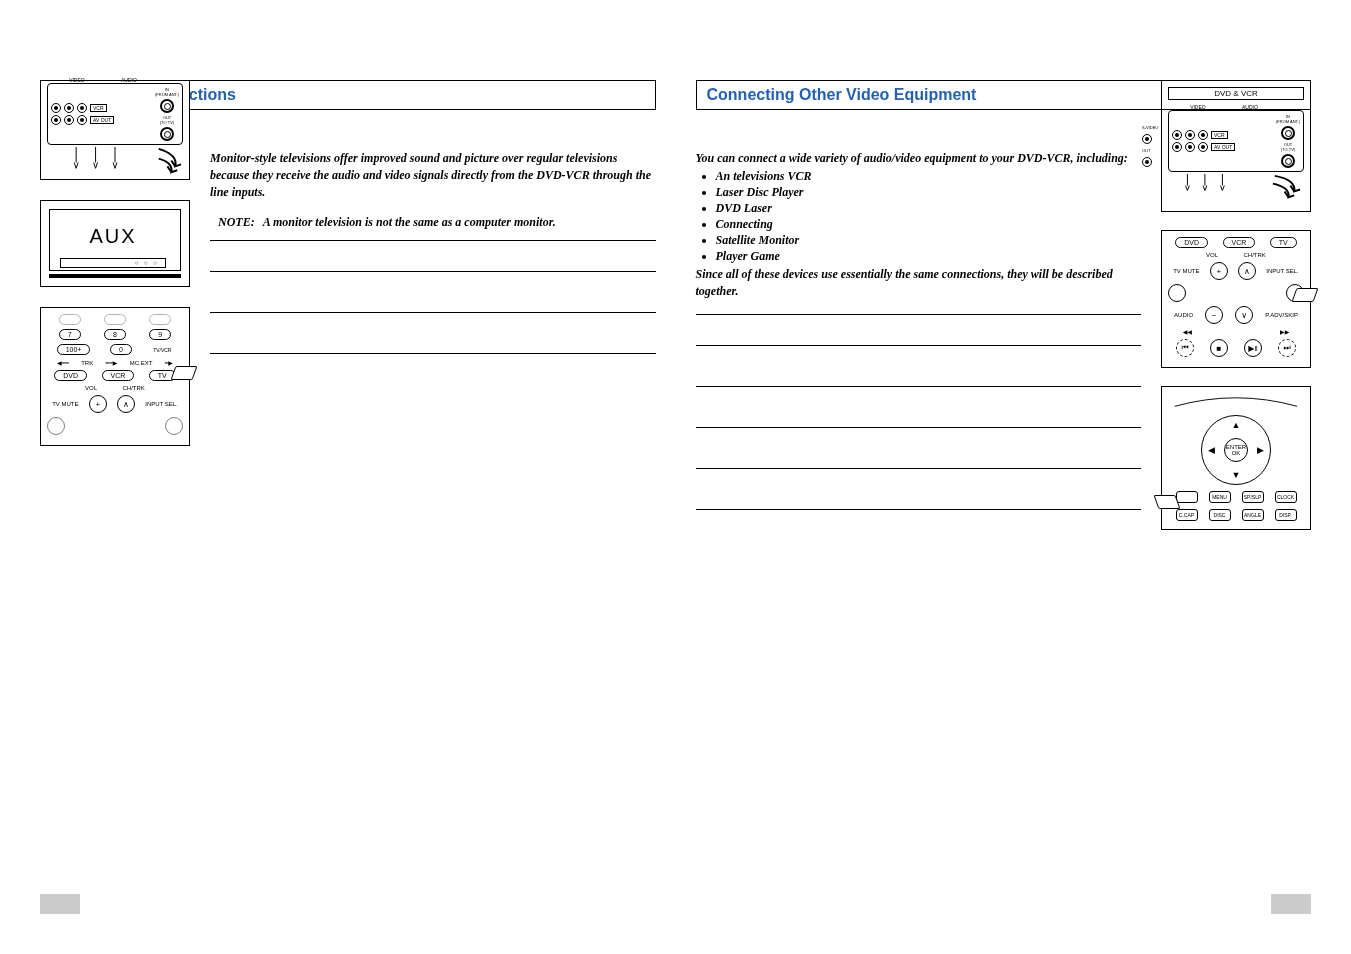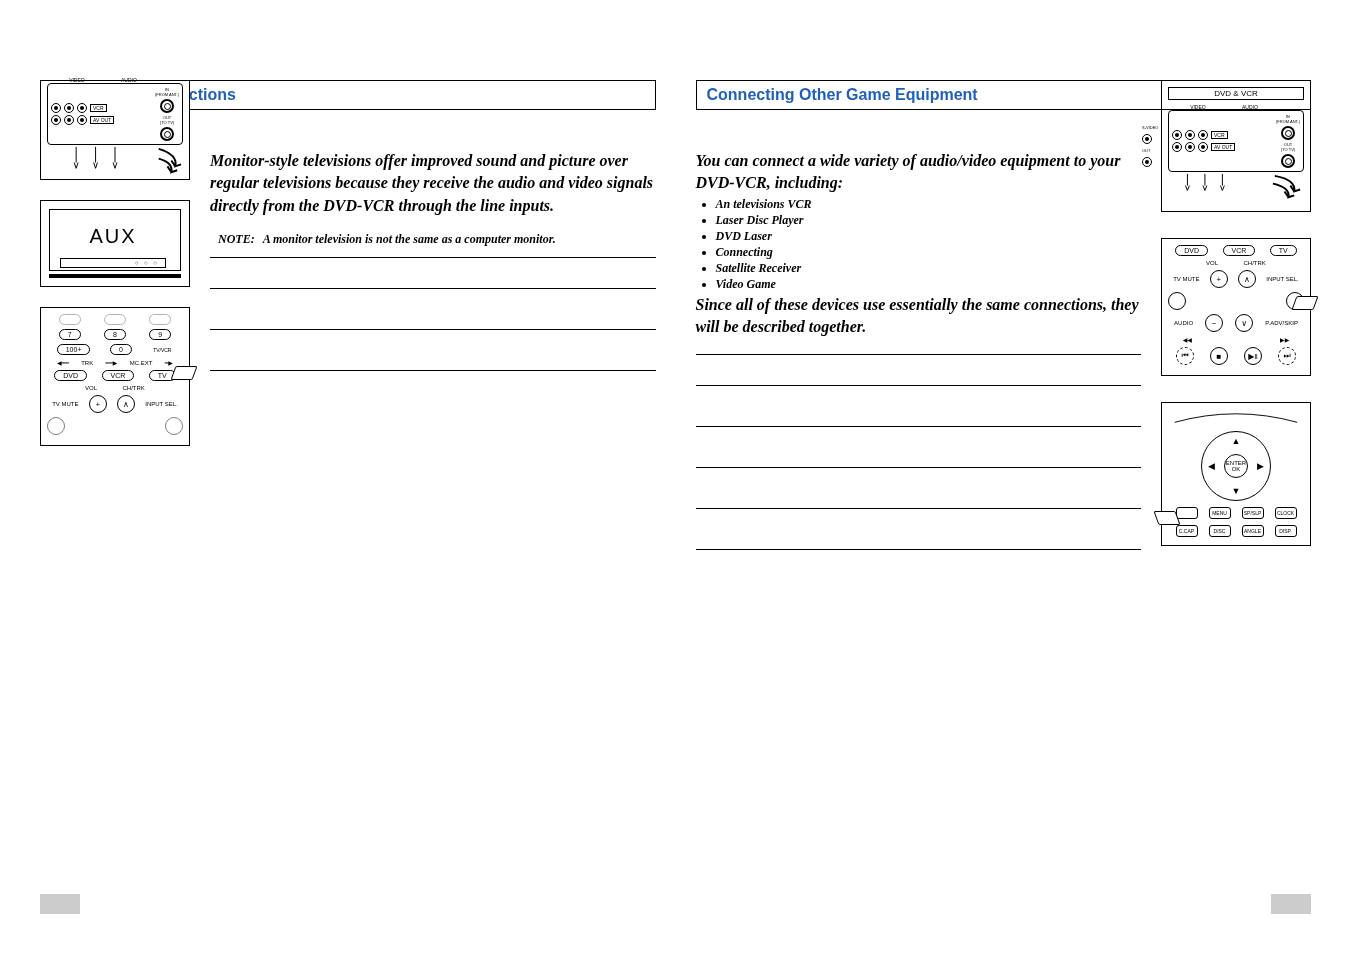--- a/index.html
+++ b/index.html
@@ -6,21 +6,21 @@
   body { width: 1351px; height: 954px; font-family: Arial, Helvetica, sans-serif; background: #fff; position: relative; }
 
   .page { display: flex; width: 100%; padding: 80px 40px 40px 40px; gap: 40px; }
   .col { flex: 1; display: flex; gap: 20px; }
   .img-col { width: 150px; display: flex; flex-direction: column; gap: 20px; }
   .text-col { flex: 1; }
 
   .section-bar { border: 1px solid #000; padding: 5px 10px; margin-bottom: 40px; }
   .section-title { font-weight: bold; font-size: 16px; color: #1e5fbf; }
 
-  .intro { font-family: Georgia, 'Times New Roman', serif; font-size: 16px; font-weight: bold; font-style: italic; line-height: 1.4; margin-bottom: 15px; }
+  .intro { font-family: Georgia, 'Times New Roman', serif; font-size: 12px; font-weight: bold; font-style: italic; line-height: 1.4; margin-bottom: 15px; }
   .note-row { display: flex; gap: 8px; font-family: Georgia, 'Times New Roman', serif; font-size: 12px; font-weight: bold; font-style: italic; margin-bottom: 10px; }
   .note-label { white-space: nowrap; margin-left: 8px; }
   .note-text { }
 
   .bullet-list { list-style: disc; padding-left: 20px; font-family: Georgia, 'Times New Roman', serif; font-size: 12px; font-weight: bold; font-style: italic; }
   .bullet-list li { margin-bottom: 1px; }
 
   .divider { border-top: 1px solid #000; margin-top: 5px; margin-bottom: 30px; }
 
   .steps { display: flex; flex-direction: column; gap: 40px; }
@@ -66,21 +66,21 @@
   .dpad-center { width:24px; height:24px; border:1px solid #000; border-radius:50%; display:flex; align-items:center; justify-content:center; font-size:6px; text-align:center; }
   .arrow { position:absolute; font-size:9px; }
   .arrow.up { top:4px; } .arrow.down { bottom:4px; } .arrow.left { left:6px; } .arrow.right { right:6px; }
 
   .sq-row { display:flex; justify-content:space-around; margin-top:6px; }
   .sq { width:22px; height:12px; border:1px solid #000; border-radius:3px; font-size:5px; display:flex; align-items:center; justify-content:center; }
 
   .callout { border:1px solid #000; border-radius:2px; width:22px; height:14px; position:absolute; background:#fff; }
   .callout.c1 { right:-6px; top:42%; transform: skewX(-20deg); }
 
-  .right-img-col { width:150px; margin-left:auto; display:flex; flex-direction:column; gap:26px; }
+  .right-img-col { width:150px; margin-left:auto; display:flex; flex-direction:column; gap:18px; }
 </style>
 </head>
 <body>
 
 <div class="page">
 
   <div class="col">
     <div class="img-col">
 
       <div class="illus" style="height:100px; position:relative;">
@@ -199,31 +199,31 @@
         <div class="step-line"></div>
         <div class="step-line"></div>
         <div class="step-line"></div>
       </div>
     </div>
   </div>
 
   <div class="col">
     <div class="text-col">
       <div class="section-bar" style="margin-right:-170px;">
-        <span class="section-title">Connecting Other Game Equipment</span>
+        <span class="section-title">Connecting Other Video Equipment</span>
       </div>
 
       <p class="intro" style="margin-bottom:2px;">You can connect a wide variety of audio/video equipment to your DVD-VCR, including:</p>
       <ul class="bullet-list">
         <li>An televisions VCR</li>
         <li>Laser Disc Player</li>
         <li>DVD Laser</li>
         <li>Connecting</li>
-        <li>Satellite Receiver</li>
-        <li>Video Game</li>
+        <li>Satellite Monitor</li>
+        <li>Player Game</li>
       </ul>
       <p class="intro" style="margin-top:2px;font-style:italic;">Since all of these devices use essentially the same connections, they will be described together.</p>
       <div class="divider"></div>
 
       <div class="steps">
         <div class="step-line"></div>
         <div class="step-line"></div>
         <div class="step-line"></div>
         <div class="step-line"></div>
         <div class="step-line"></div>

